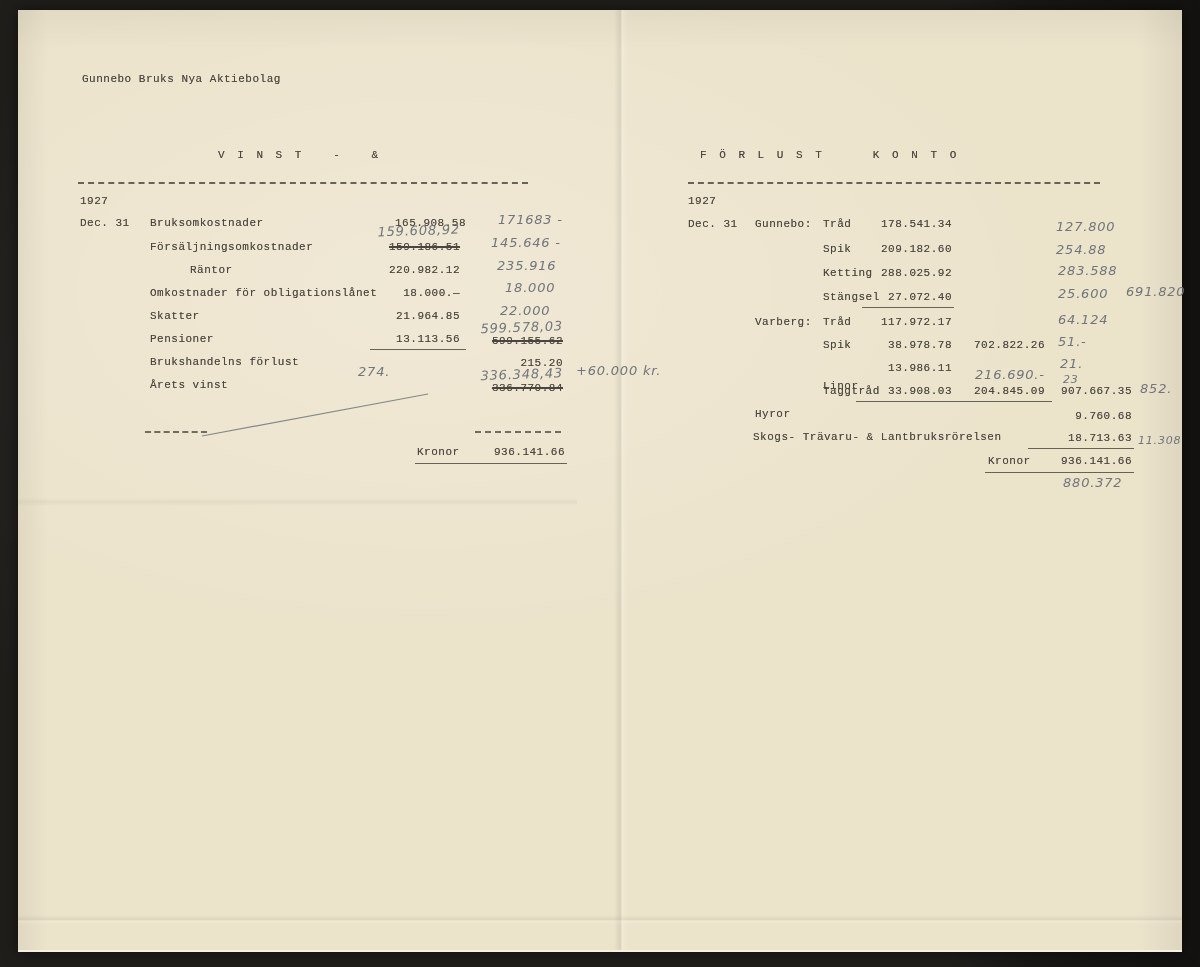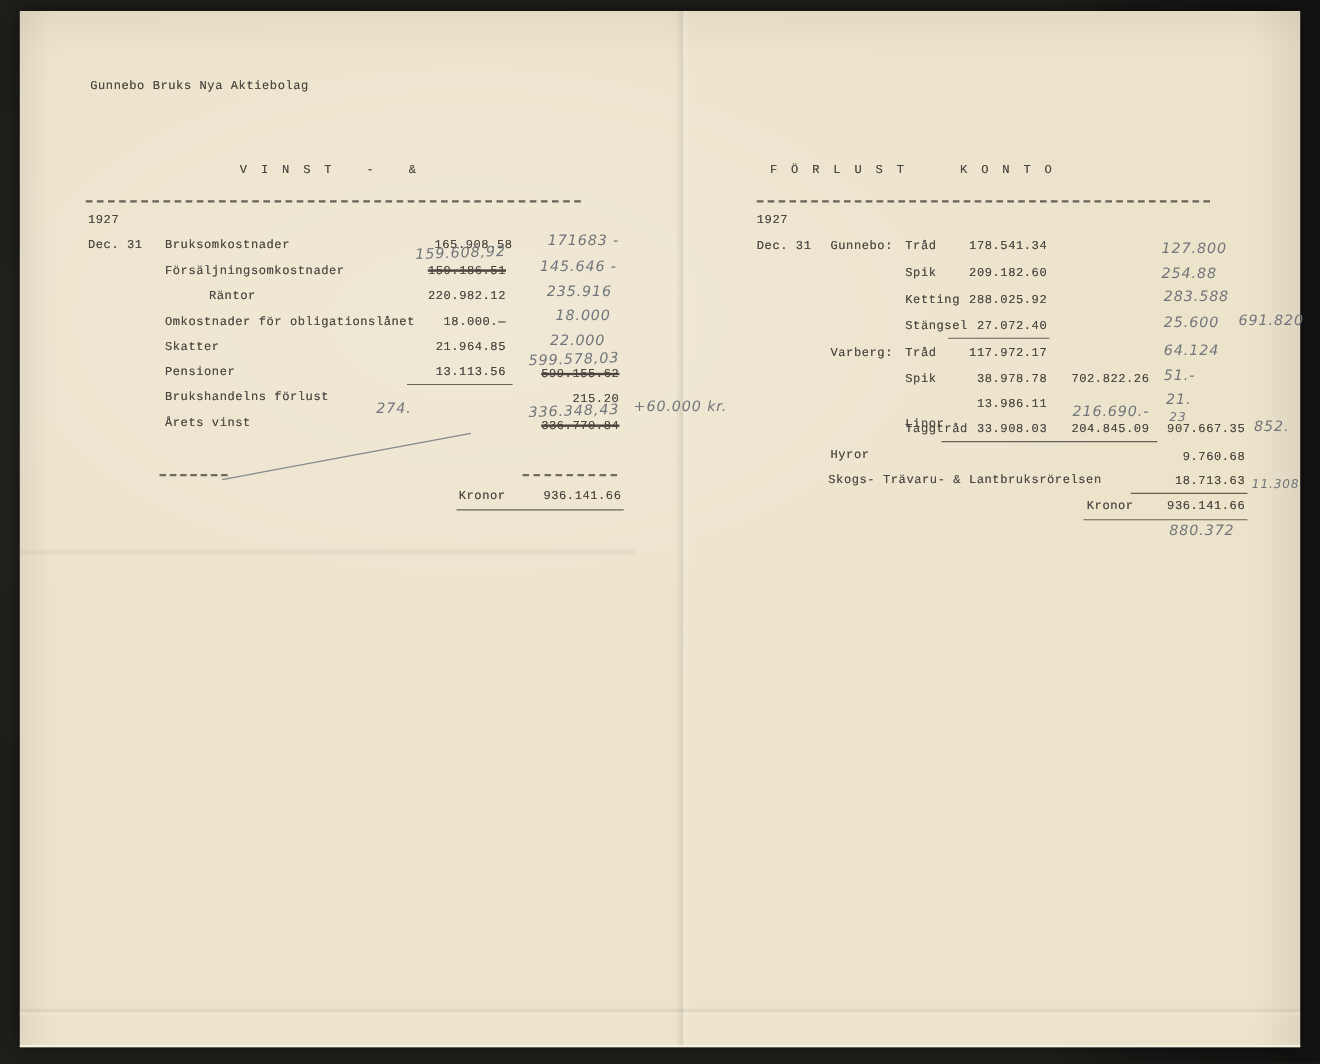--- a/index.html
+++ b/index.html
@@ -90,21 +90,21 @@
     <span class="abs typed" style="left:132px;top:322px;">Pensioner</span>
     <span class="abs typed r" style="left:302px;top:322px;width:140px;">13.113.56</span>
     <div class="abs ul" style="left:352px;top:339px;width:96px;"></div>
     <span class="abs pencil r" style="left:445px;top:311px;width:100px;transform:rotate(-2deg);">599.578,03</span>
     <span class="abs typed r strike" style="left:445px;top:324px;width:100px;">599.155.62</span>
 
     <span class="abs typed" style="left:132px;top:345px;">Brukshandelns förlust</span>
     <span class="abs typed r" style="left:445px;top:346px;width:100px;">215.20</span>
 
     <span class="abs typed" style="left:132px;top:368px;">Årets vinst</span>
-    <span class="abs pencil" style="left:324px;top:355px;">274.</span>
+    <span class="abs pencil" style="left:340px;top:355px;">274.</span>
     <span class="abs pencil r" style="left:445px;top:358px;width:100px;transform:rotate(-2deg);">336.348,43</span>
     <span class="abs typed r strike" style="left:445px;top:371px;width:100px;">336.770.84</span>
     <span class="abs pencil" style="left:558px;top:354px;">+60.000 kr.</span>
 
     <div class="abs dashline" style="left:127px;top:421px;width:62px;"></div>
     <svg class="abs" style="left:178px;top:376px;" width="240" height="56">
       <line x1="6" y1="50" x2="232" y2="8" stroke="#84888c" stroke-width="1.2"></line>
     </svg>
     <div class="abs dashline" style="left:457px;top:421px;width:86px;"></div>
     <span class="abs typed" style="left:399px;top:435px;">Kronor</span>

